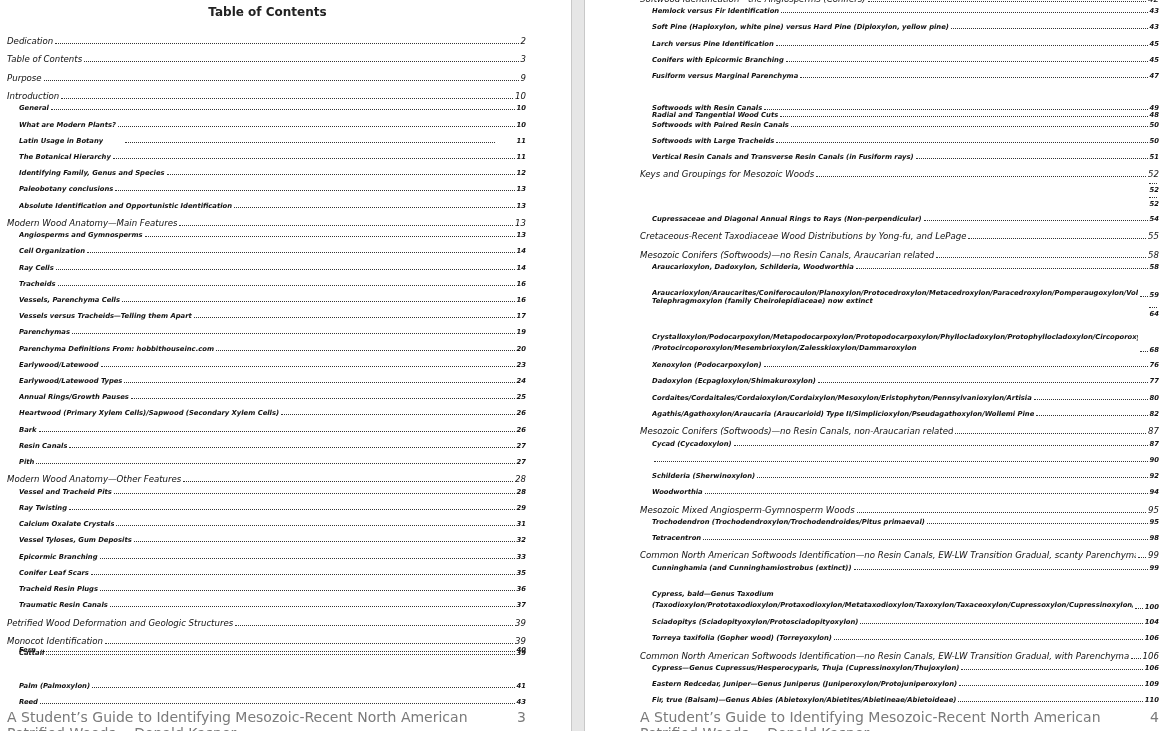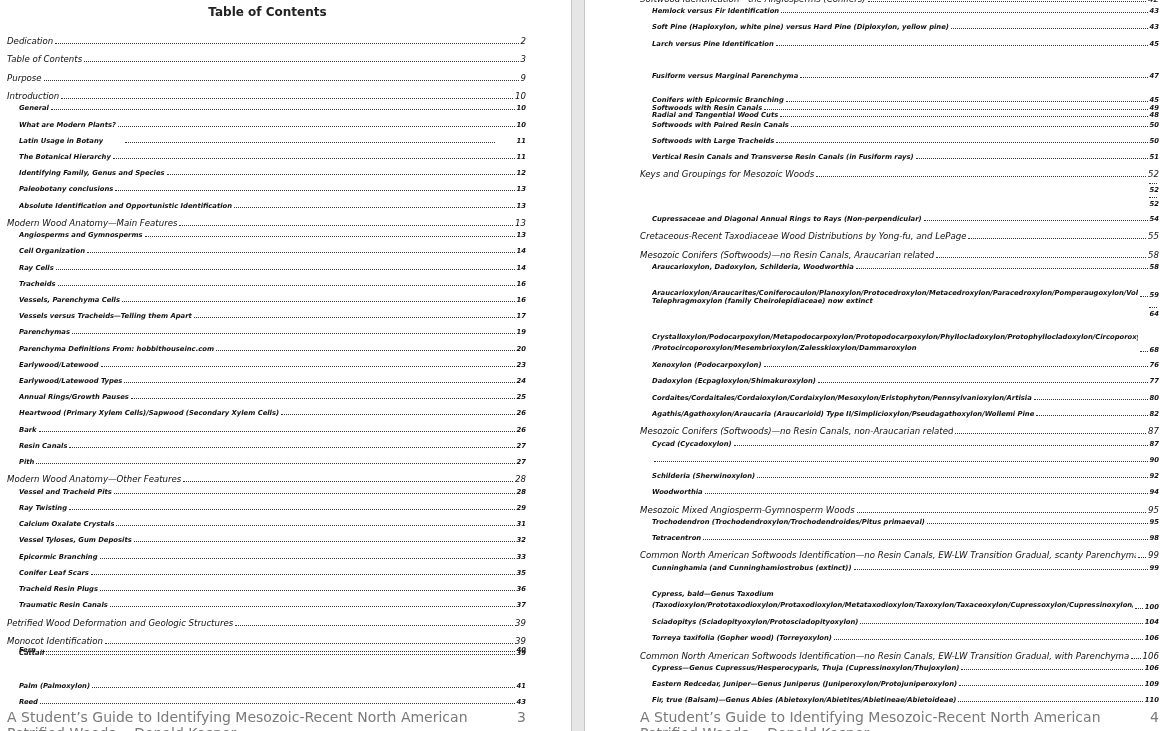--- a/index.html
+++ b/index.html
@@ -293,21 +293,21 @@
       <div class="entry l2" style="top: 21px; height: 10px;">
         <span class="label">Soft Pine (Haploxylon, white pine) versus Hard Pine (Diploxylon, yellow pine)</span>
         <span class="dots"></span>
         <span class="pg">43</span>
       </div>
       <div class="entry l2" style="top: 38px; height: 10px;">
         <span class="label">Larch versus Pine Identification</span>
         <span class="dots"></span>
         <span class="pg">45</span>
       </div>
-      <div class="entry l2" style="top: 54px; height: 10px; margin-top: 40px;">
+      <div class="entry l2" style="top: 54px; height: 10px;">
         <span class="label">Conifers with Epicormic Branching</span>
         <span class="dots"></span>
         <span class="pg">45</span>
       </div>
       <div class="entry l2" style="top: 70px; height: 10px;">
         <span class="label">Fusiform versus Marginal Parenchyma</span>
         <span class="dots"></span>
         <span class="pg">47</span>
       </div>
       <div class="entry l2" style="top: 70px; height: 10px; margin-top: 39px;">

